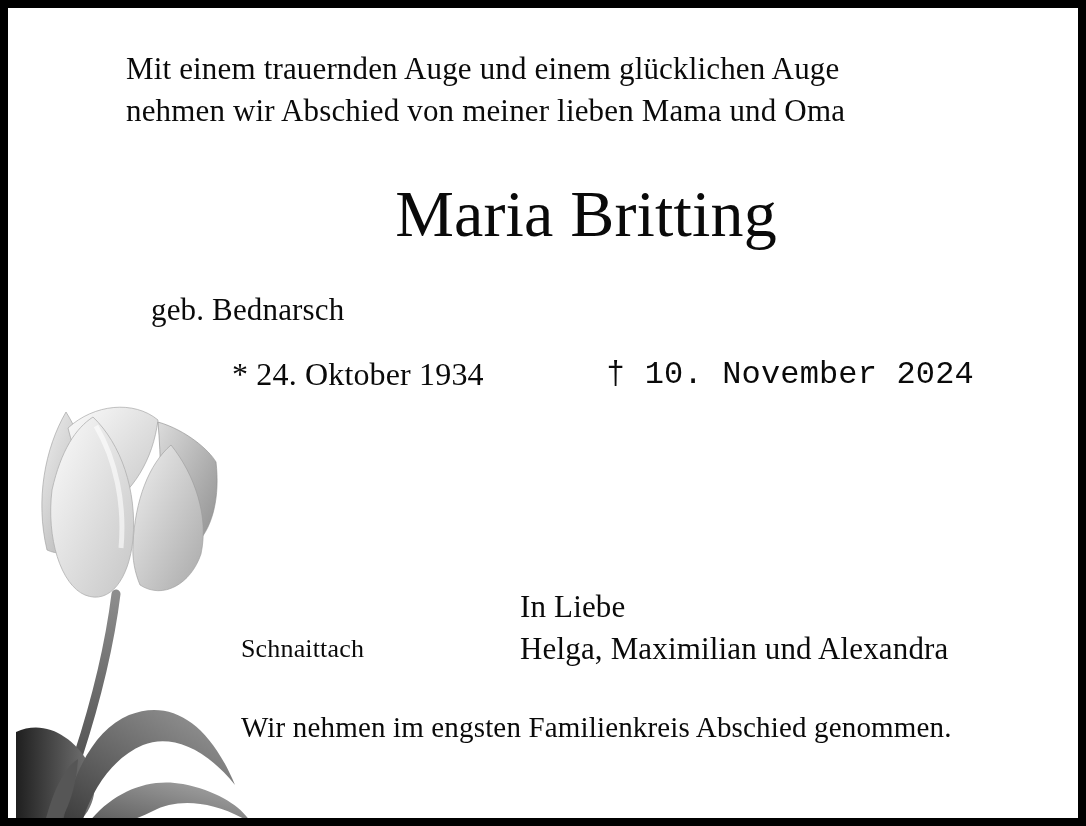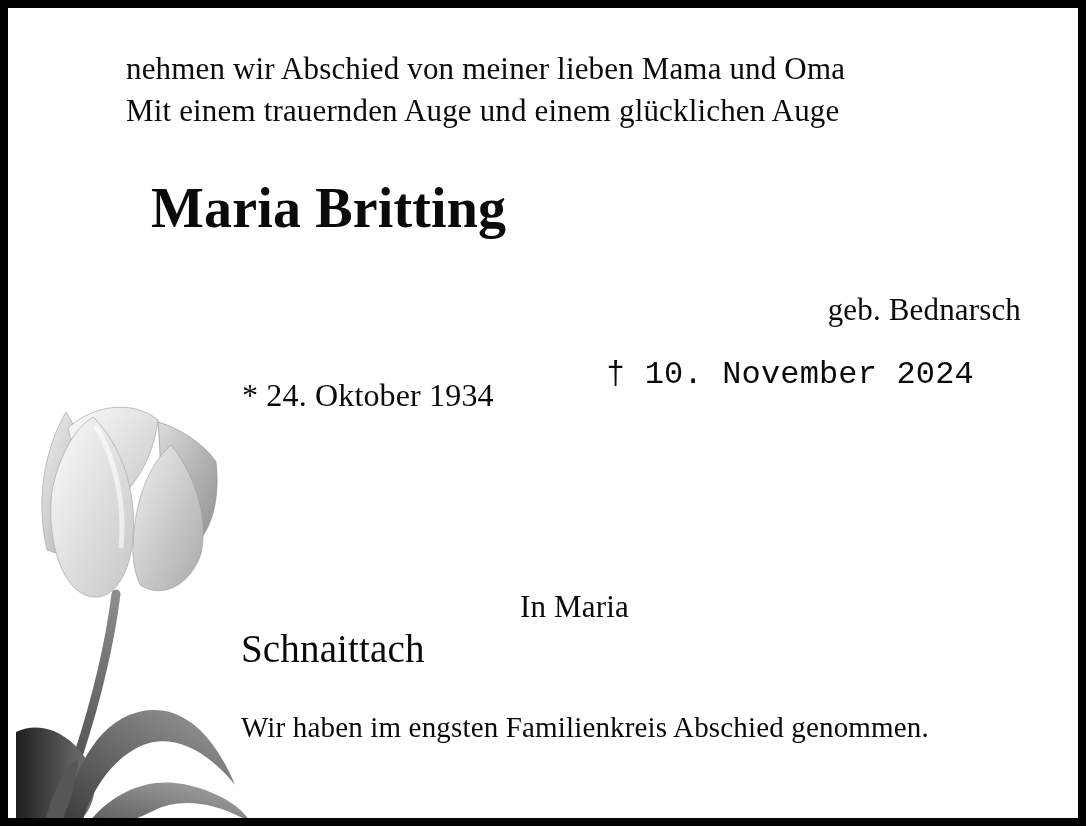--- a/index.html
+++ b/index.html
@@ -25,42 +25,41 @@
     top: 40px;
     font-size: 31px;
     line-height: 42px;
     white-space: nowrap;
   }
   .deceased-name {
     position: absolute;
     left: 143px;
     top: 170px;
     width: 870px;
-    text-align: left;
-    font-size: 56px;
+    text-align: center;
+    font-size: 66px;
     line-height: 1.1;
-    font-weight: bold;
+    font-weight: normal;
     white-space: nowrap;
   }
   .birth-name {
     position: absolute;
     left: 143px;
     top: 284px;
     width: 870px;
-    text-align: right;
+    text-align: left;
     font-size: 31px;
     white-space: nowrap;
   }
   .date-birth {
     position: absolute;
-    left: 234px;
+    left: 224px;
     top: 348px;
     font-size: 32px;
     white-space: nowrap;
-    margin-top: 21px;
   }
   .date-death {
     position: absolute;
     left: 598px;
     top: 348px;
     font-size: 32px;
     white-space: nowrap;
     font-family: Liberation Mono, monospace;
   }
   .message-block {
@@ -76,21 +75,21 @@
     left: 512px;
     top: 578px;
     font-size: 31px;
     line-height: 42px;
     white-space: nowrap;
   }
   .place {
     position: absolute;
     left: 233px;
     top: 620px;
-    font-size: 39px;
+    font-size: 26px;
     line-height: 42px;
     white-space: nowrap;
   }
   .footer-block {
     position: absolute;
     left: 233px;
     top: 698px;
     font-size: 29px;
     line-height: 42px;
     white-space: nowrap;
@@ -107,42 +106,43 @@
     width: 100%;
     height: 100%;
   }
 </style>
 </head>
 <body>
 
 <div class="card">
 
   <div class="intro">
+    <div>Mit einem trauernden Auge und einem glücklichen Auge</div>
     <div>nehmen wir Abschied von meiner lieben Mama und Oma</div>
-    <div>Mit einem trauernden Auge und einem glücklichen Auge</div>
   </div>
 
   <div class="deceased-name">Maria Britting</div>
 
   <div class="birth-name">geb. Bednarsch</div>
 
   <div class="date-birth">* 24. Oktober 1934</div>
   <div class="date-death">† 10. November 2024</div>
 
   <div class="message-block">
   </div>
 
   <div class="closing-block">
-    <div>In Maria</div>
+    <div>In Liebe</div>
+    <div>Helga, Maximilian und Alexandra</div>
   </div>
 
   <div class="place">Schnaittach</div>
 
   <div class="footer-block">
-    <div>Wir haben im engsten Familienkreis Abschied genommen.</div>
+    <div>Wir nehmen im engsten Familienkreis Abschied genommen.</div>
   </div>
 
   <div class="tulip-wrap">
     <svg viewBox="0 0 250 428" xmlns="http://www.w3.org/2000/svg">
       <defs>
         <linearGradient id="g-petal-light" x1="0" y1="0" x2="1" y2="1">
           <stop offset="0" stop-color="#fbfbfb"></stop>
             <stop offset="1" stop-color="#c6c6c6"></stop>
         </linearGradient>
         <linearGradient id="g-petal-mid" x1="0" y1="0" x2="1" y2="1">

